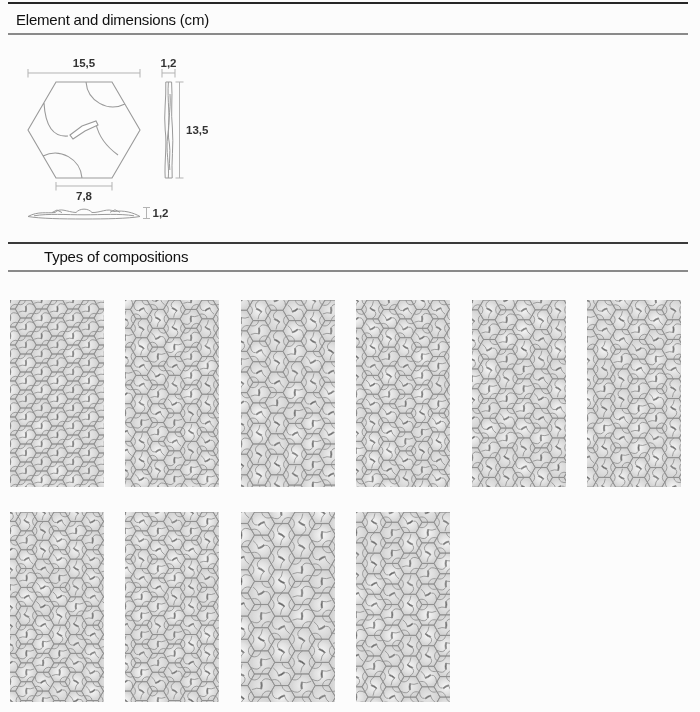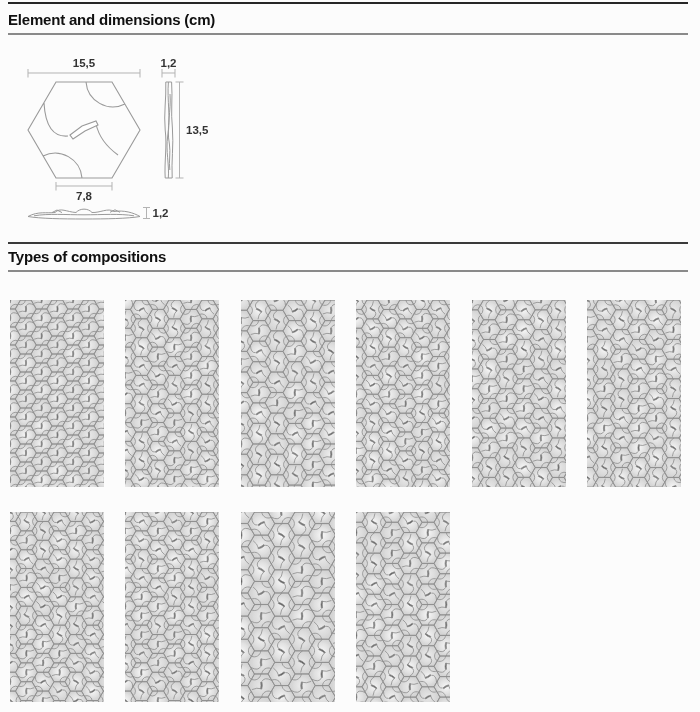--- a/index.html
+++ b/index.html
@@ -6,25 +6,25 @@
   body{
     width:700px;height:712px;background:#fcfcfc;position:relative;overflow:hidden;
     font-family:"Liberation Sans","DejaVu Sans",sans-serif;
   }
   .rule{position:absolute;left:8px;width:680px;}
   #rule-top{top:2px;height:2px;background:var(--rule_dark,#262626);}
   #rule-h1-bottom{top:33px;height:2px;background:var(--rule_gray,#8a8a8a);}
   #rule-h2-top{top:242px;height:2px;background:var(--rule_dark2,#3a3a3a);}
   #rule-h2-bottom{top:270px;height:2px;background:var(--rule_gray,#8a8a8a);}
   h1,h2{
-    position:absolute;left:8px;margin:0;font-size:15px;font-weight:bold;
+    position:absolute;left:16px;margin:0;font-size:15px;font-weight:normal;
     letter-spacing:-0.2px;color:var(--heading_text,#101010);
   }
   h1{top:11px;}
-  h2{top:248px;}
+  h2{top:248px;margin-left:28px;}
   #drawing-svg{position:absolute;left:0;top:0;}
   #drawing-svg text{
     font-family:"Liberation Sans","DejaVu Sans",sans-serif;
     font-size:11.5px;font-weight:600;fill:var(--dim_text,#333333);
   }
   .dim line{stroke:var(--dim_line,#b3b3b3);stroke-width:1;}
   .profile path{stroke:var(--drawing_line,#9a9a9a);stroke-width:1;fill:none;}
   .comp-row{position:absolute;left:10px;display:flex;gap:21.4px;}
   #comp-row-0{top:300px;}
   #comp-row-1{top:512px;}

